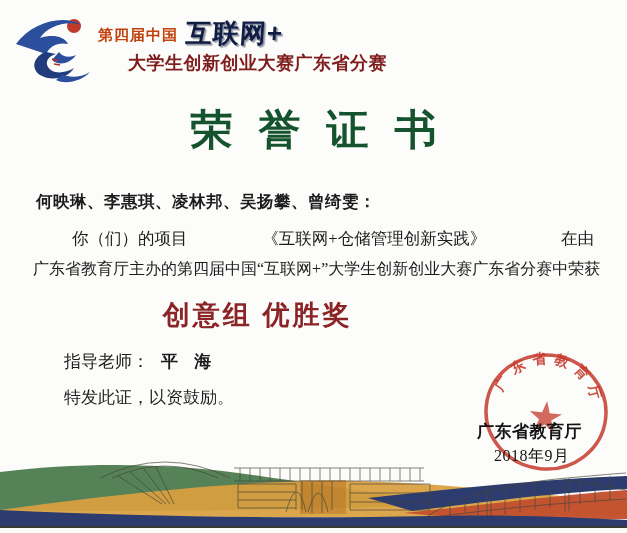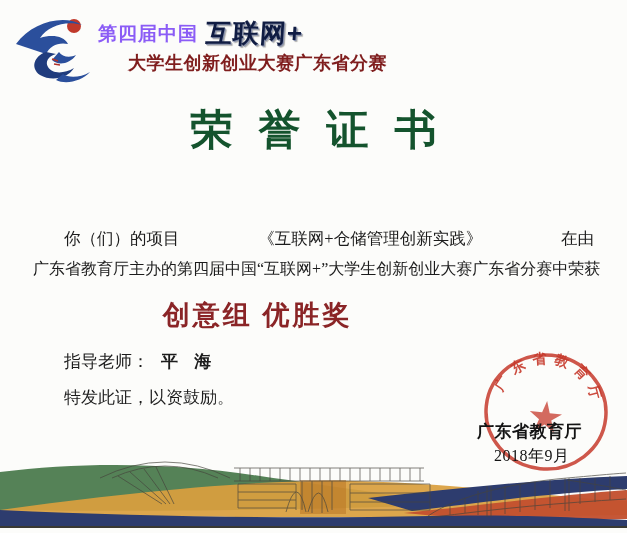--- a/index.html
+++ b/index.html
@@ -11,21 +11,21 @@
     font-family:"Liberation Serif", serif;
     color:#1c1c1c;
     margin:0 auto;
   }
   
   .logo-icon{position:absolute;left:12px;top:12px;}
   .header-text{position:absolute;left:98px;top:20px;line-height:1;}
   .h-line1{white-space:nowrap;}
   .edition{
     font-family:"Liberation Sans",sans-serif;
-    font-size:19px;font-weight:700;color:#8b5cf6;letter-spacing:1px;
+    font-size:15px;font-weight:700;color:#c2410c;letter-spacing:1px;
   }
   .wordmark{
     display:inline-block;
     font-family:"Liberation Sans",sans-serif;
     font-size:26px;font-weight:900;color:#101c42;
     letter-spacing:1px;margin-left:4px;vertical-align:-2px;
     transform:skewX(-4deg);
     text-shadow:1px 1px 0 rgba(130,140,170,.9), 2px 2px 1px rgba(0,0,0,.3);
   }
   .h-line2{
@@ -43,21 +43,21 @@
   }
   
   .recipients{
     position:absolute;left:36px;top:191px;
     font-size:16.5px;font-weight:700;letter-spacing:.5px;white-space:nowrap;
   }
   .project-row{
     position:absolute;left:36px;top:228px;width:558px;
     display:flex;align-items:baseline;font-size:16.5px;white-space:nowrap;
   }
-  .project-prefix{margin-left:28px;}
+  .project-prefix{margin-left:36px;}
   .project-name{flex:1;text-align:center;}
   .body-line{
     position:absolute;left:33px;top:259px;width:563px;
     font-size:16px;letter-spacing:0;white-space:nowrap;
   }
   .award{
     position:absolute;left:0;top:297px;width:515px;text-align:center;
     font-size:27px;font-weight:700;color:#8a2426;letter-spacing:3px;
     white-space:nowrap;
   }
@@ -98,20 +98,21 @@
   <div class="header-text">
     <div class="h-line1">
       <span class="edition">第四届中国</span>
       <span class="wordmark">互联网+</span>
     </div>
     <div class="h-line2">大学生创新创业大赛广东省分赛</div>
   </div>
 
   <div class="title">荣誉证书</div>
 
+  <div class="recipients">何映琳、李惠琪、凌林邦、吴扬攀、曾绮雯：</div>
 
   <div class="project-row">
     <span class="project-prefix">你（们）的项目</span>
     <span class="project-name">《互联网+仓储管理创新实践》</span>
     <span class="project-suffix">在由</span>
   </div>
 
   <div class="body-line">广东省教育厅主办的第四届中国“互联网+”大学生创新创业大赛广东省分赛中荣获</div>
 
   <div class="award">创意组 优胜奖</div>

